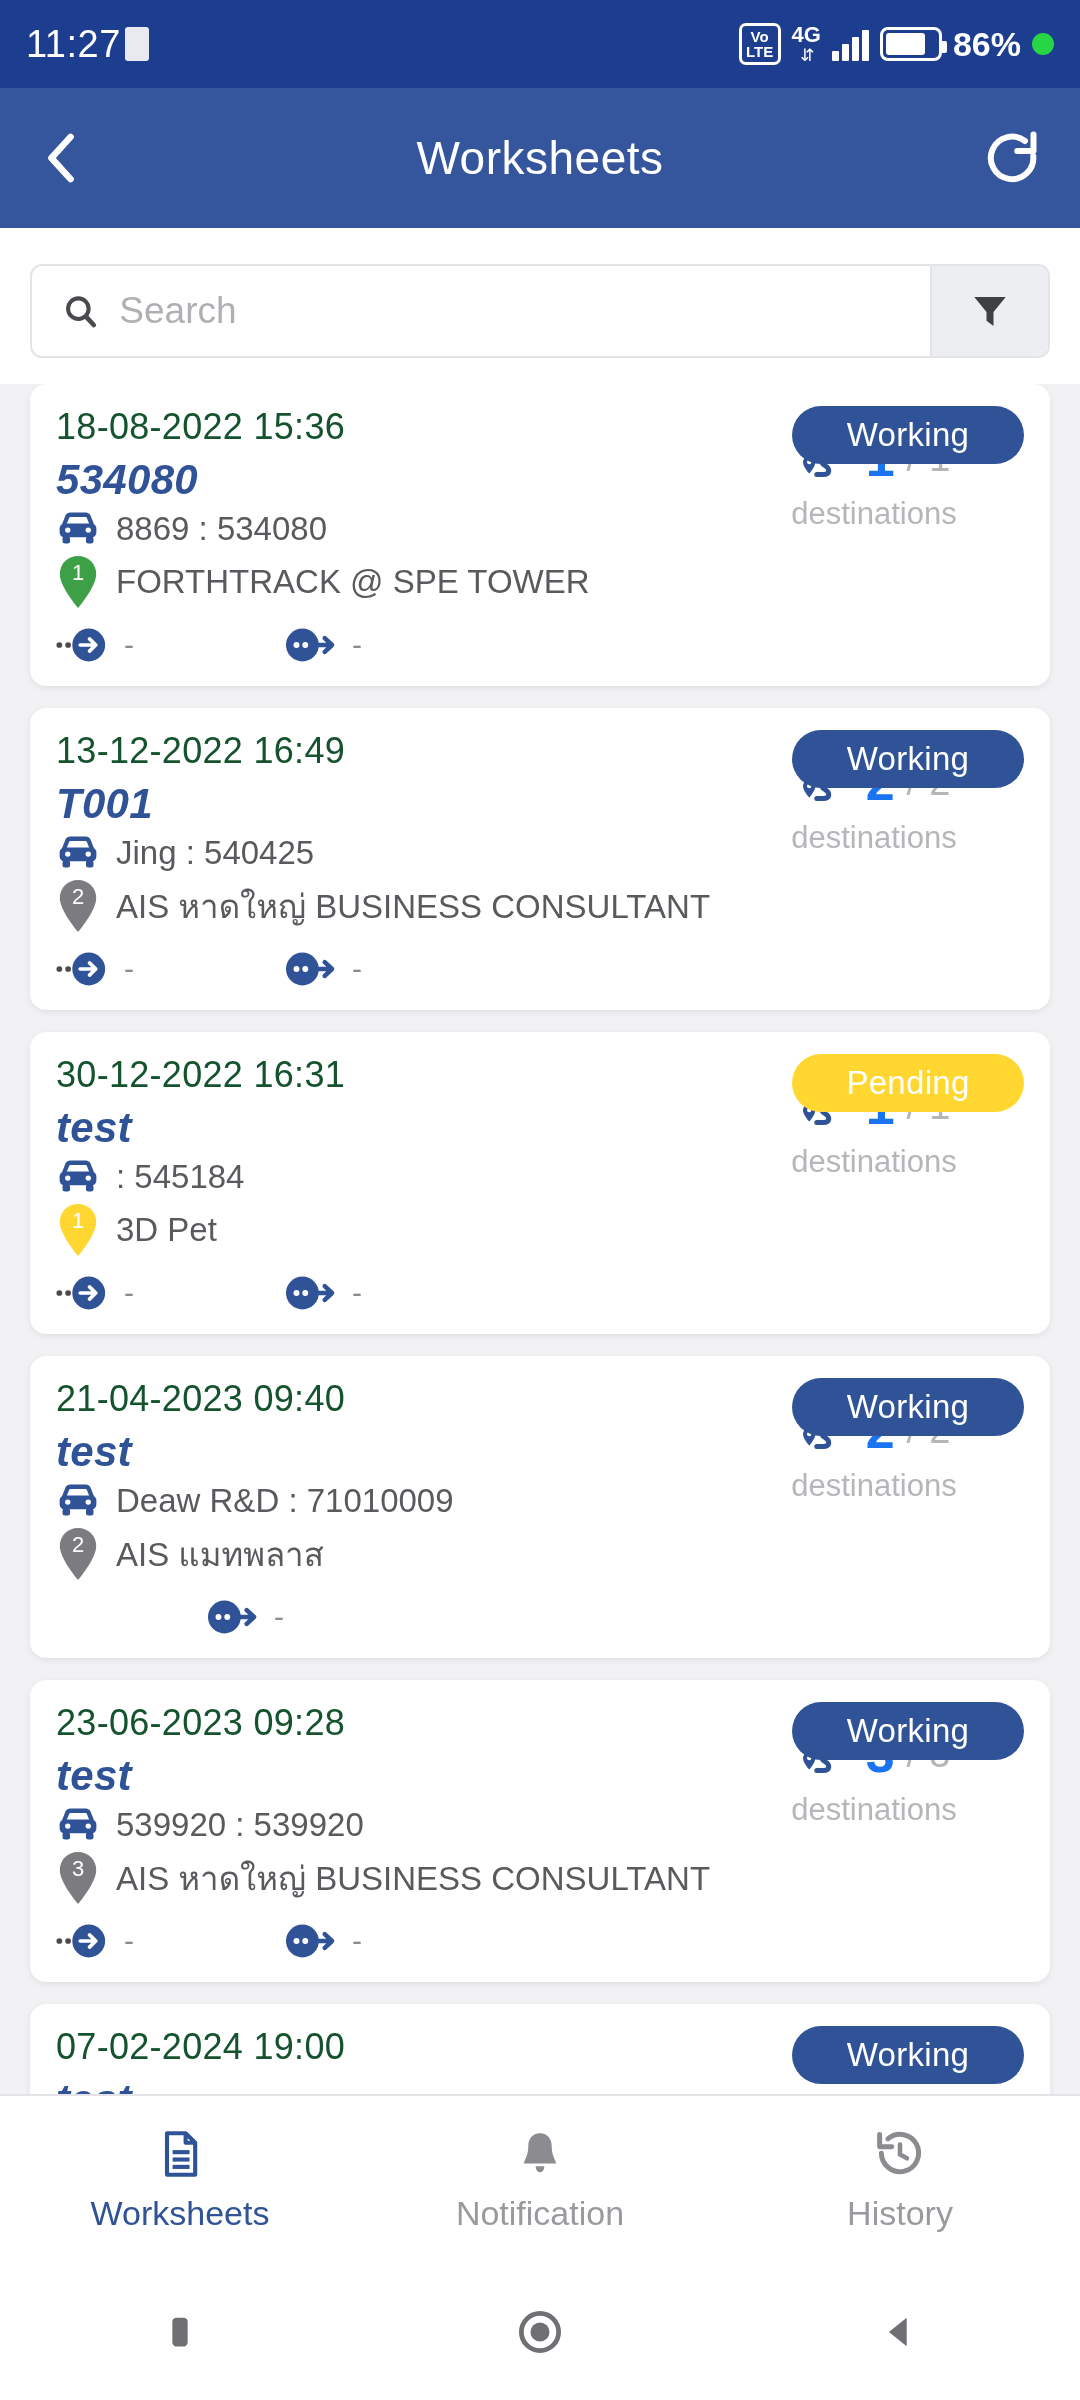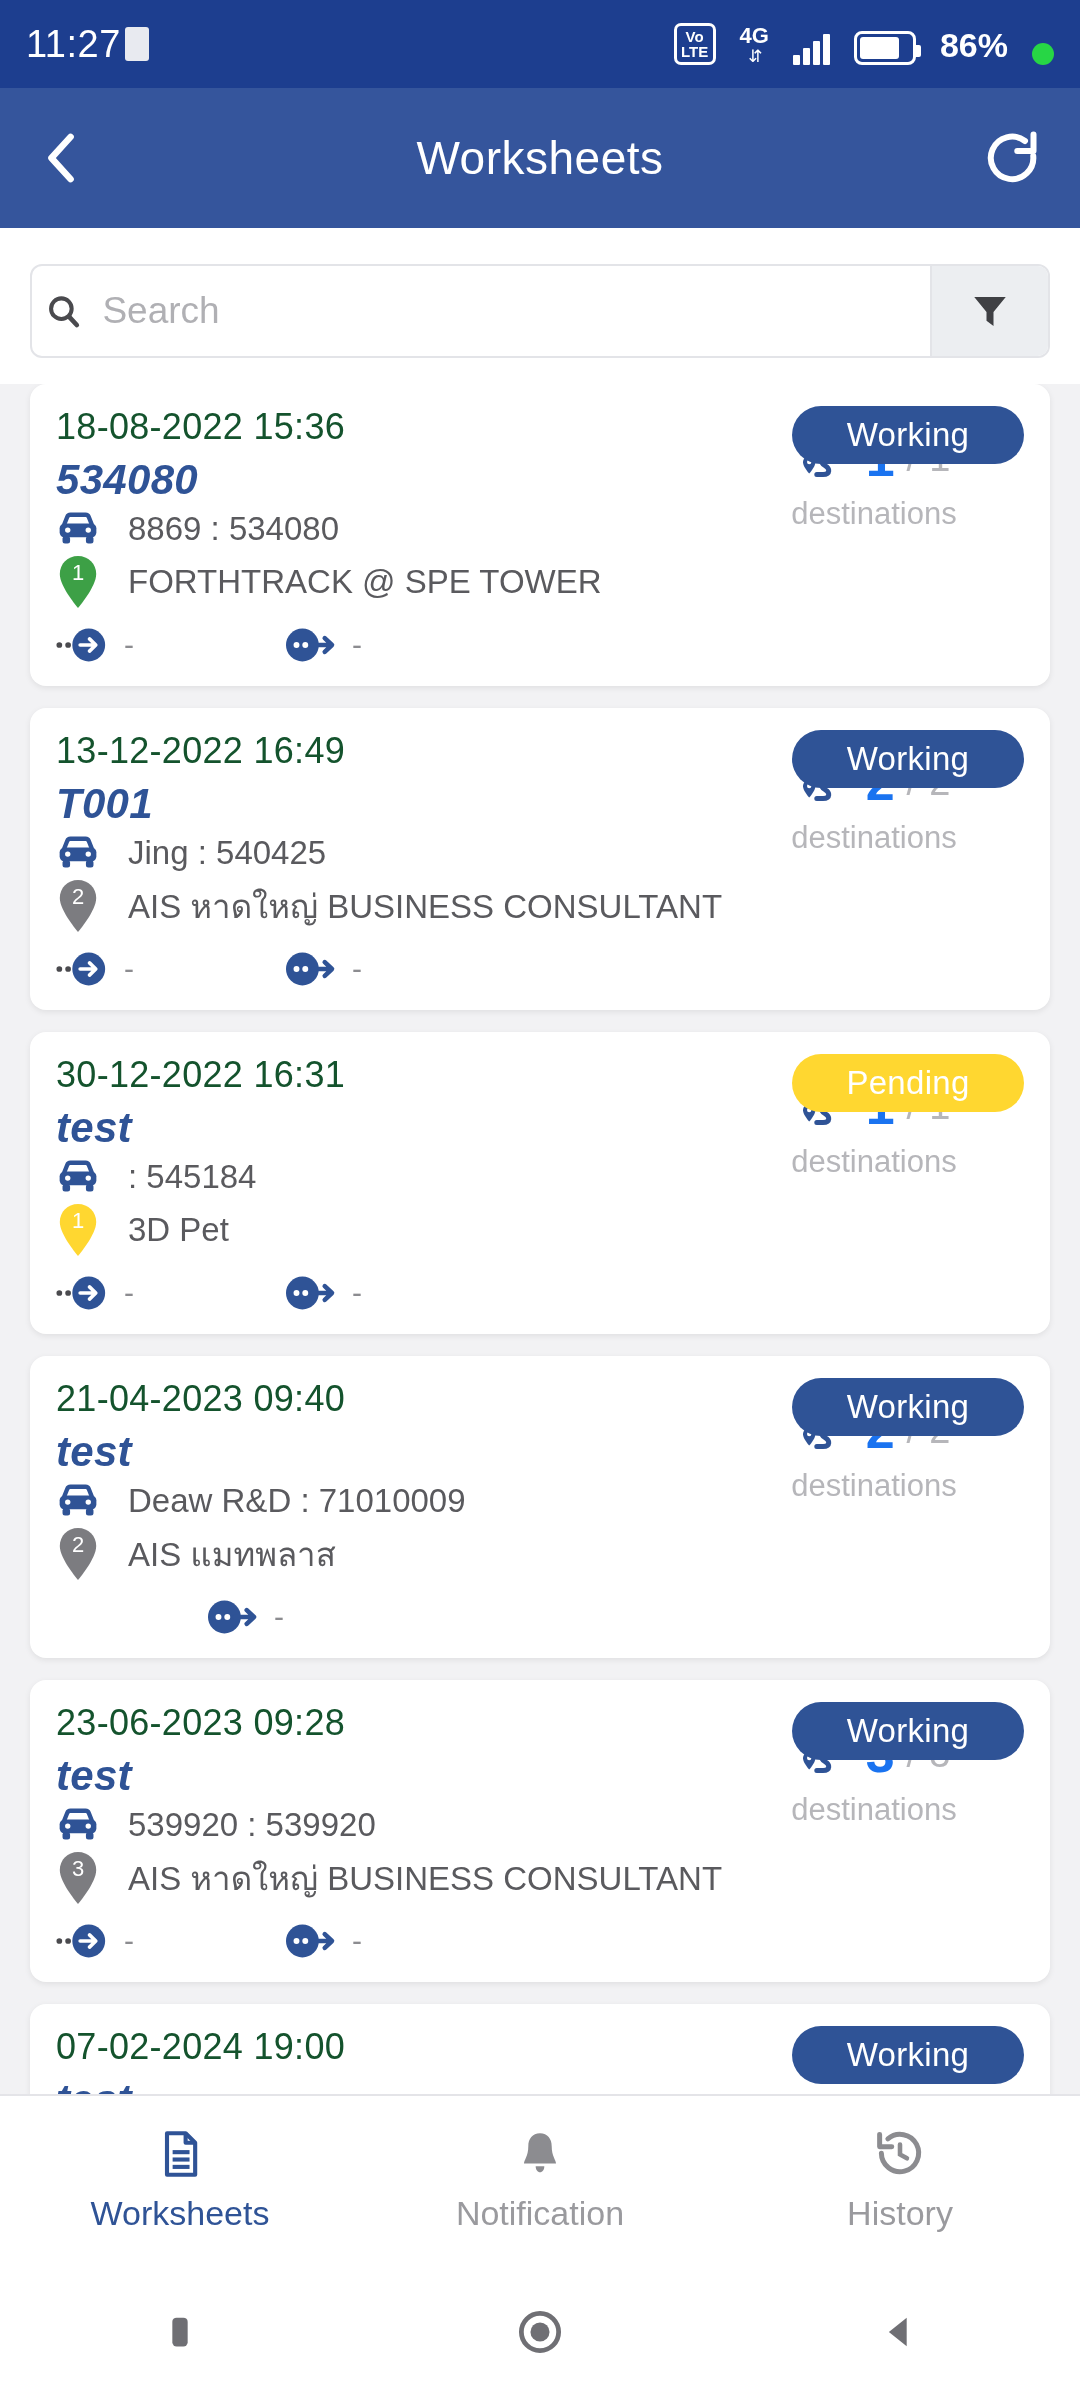--- a/index.html
+++ b/index.html
@@ -13,21 +13,21 @@
 
   
   .statusbar {
     height: 88px; background: #1d3e8f; color: #ffffff;
     display: flex; align-items: center; justify-content: space-between;
     padding: 0 26px; flex: 0 0 auto;
   }
   .sb-left { display: flex; align-items: center; gap: 4px; }
   .sb-time { font-size: 38px; letter-spacing: .5px; font-weight: 400; }
   .sb-sq { width: 24px; height: 34px; background: #e8eaf0; border-radius: 3px; }
-  .sb-right { display: flex; align-items: flex-end; gap: 24px; }
+  .sb-right { display: flex; align-items: center; gap: 11px; }
   .volte {
     border: 3px solid #fff; border-radius: 7px; width: 42px; height: 42px;
     display: flex; flex-direction: column; align-items: center; justify-content: center;
     line-height: 1; font-size: 15px; font-weight: 700;
   }
   .net { display: flex; flex-direction: column; align-items: center; line-height: 1; }
   .net-g { font-size: 22px; font-weight: 600; margin-bottom: 1px; }
   .net-ar { font-size: 17px; letter-spacing: -2px; }
   .bars { display: flex; align-items: flex-end; gap: 3px; height: 34px; }
   .bars i { width: 7px; background: #fff; border-radius: 1px; display: block; }
@@ -48,21 +48,21 @@
   }
   .icon-btn { position: relative; z-index: 2; cursor: pointer; display:flex; align-items:center; }
   .icon-btn.right { margin-left: auto; }
 
   
   .searchwrap { flex: 0 0 auto; background: #ffffff; padding: 36px 30px 26px 30px; }
   .searchbar {
     height: 94px; border: 2px solid #e3e4e8; border-radius: 12px;
     display: flex; align-items: stretch; overflow: hidden; background:#fff;
   }
-  .search-field { flex: 1; display: flex; align-items: center; gap: 20px; padding-left: 13px; }
+  .search-field { flex: 1; display: flex; align-items: center; gap: 20px; padding-left: 30px; }
   .search-input {
     border: none; outline: none; font-size: 37px; color: #3b3b3b;
     font-family: "Liberation Sans", sans-serif; width: 100%; background: transparent;
   }
   .search-input::placeholder { color: #b0b0b4; }
   .filter-btn {
     width: 118px; background: #eceef1; border-left: 2px solid #e3e4e8;
     display: flex; align-items: center; justify-content: center; cursor: pointer;
   }
 
@@ -72,21 +72,21 @@
     background: #ffffff; border-radius: 16px; margin-bottom: 22px;
     box-shadow: 0 2px 6px rgba(0,0,0,.08);
     padding: 22px 26px 20px 26px; position: relative;
   }
   .card-body { display: flex; }
   .card-left { flex: 1 1 auto; min-width: 0; }
   .card-right { width: 300px; flex: 0 0 auto; display: flex; flex-direction: column; align-items: center; }
 
   .row-date { font-size: 36px; color: #14532d; letter-spacing: .3px; }
   .job-no { font-size: 42px; font-weight: 700; color: #2f5396; margin: 8px 0 6px 0; letter-spacing: .3px; font-style: italic; }
-  .row { display: flex; align-items: center; gap: 28px; margin-top: 6px; }
+  .row { display: flex; align-items: center; gap: 16px; margin-top: 6px; }
   .row-txt { font-size: 33px; color: #5a5a5e; white-space: nowrap; }
   .pin-num {
     position: absolute; top: 6px; left: 0; right: 0; text-align: center;
     font-size: 22px; color: #ffffff; font-weight: 500;
   }
   .pin { position: relative; width: 44px; height: 56px; flex: 0 0 auto; }
 
   .badge {
     position: absolute; right: 26px; top: 22px;
     min-width: 232px; height: 58px; border-radius: 30px;

